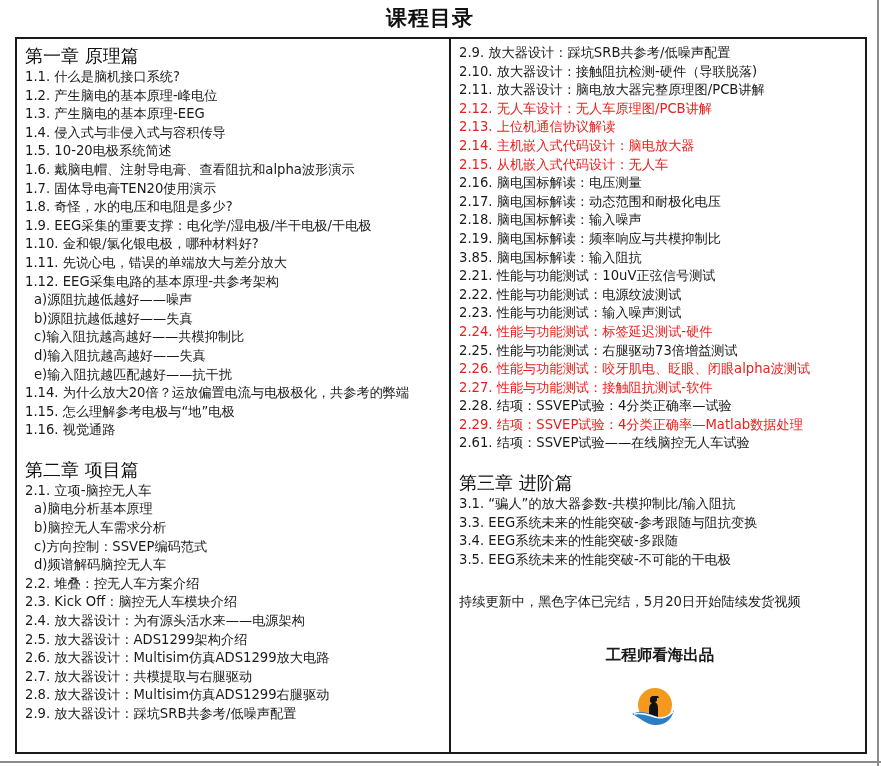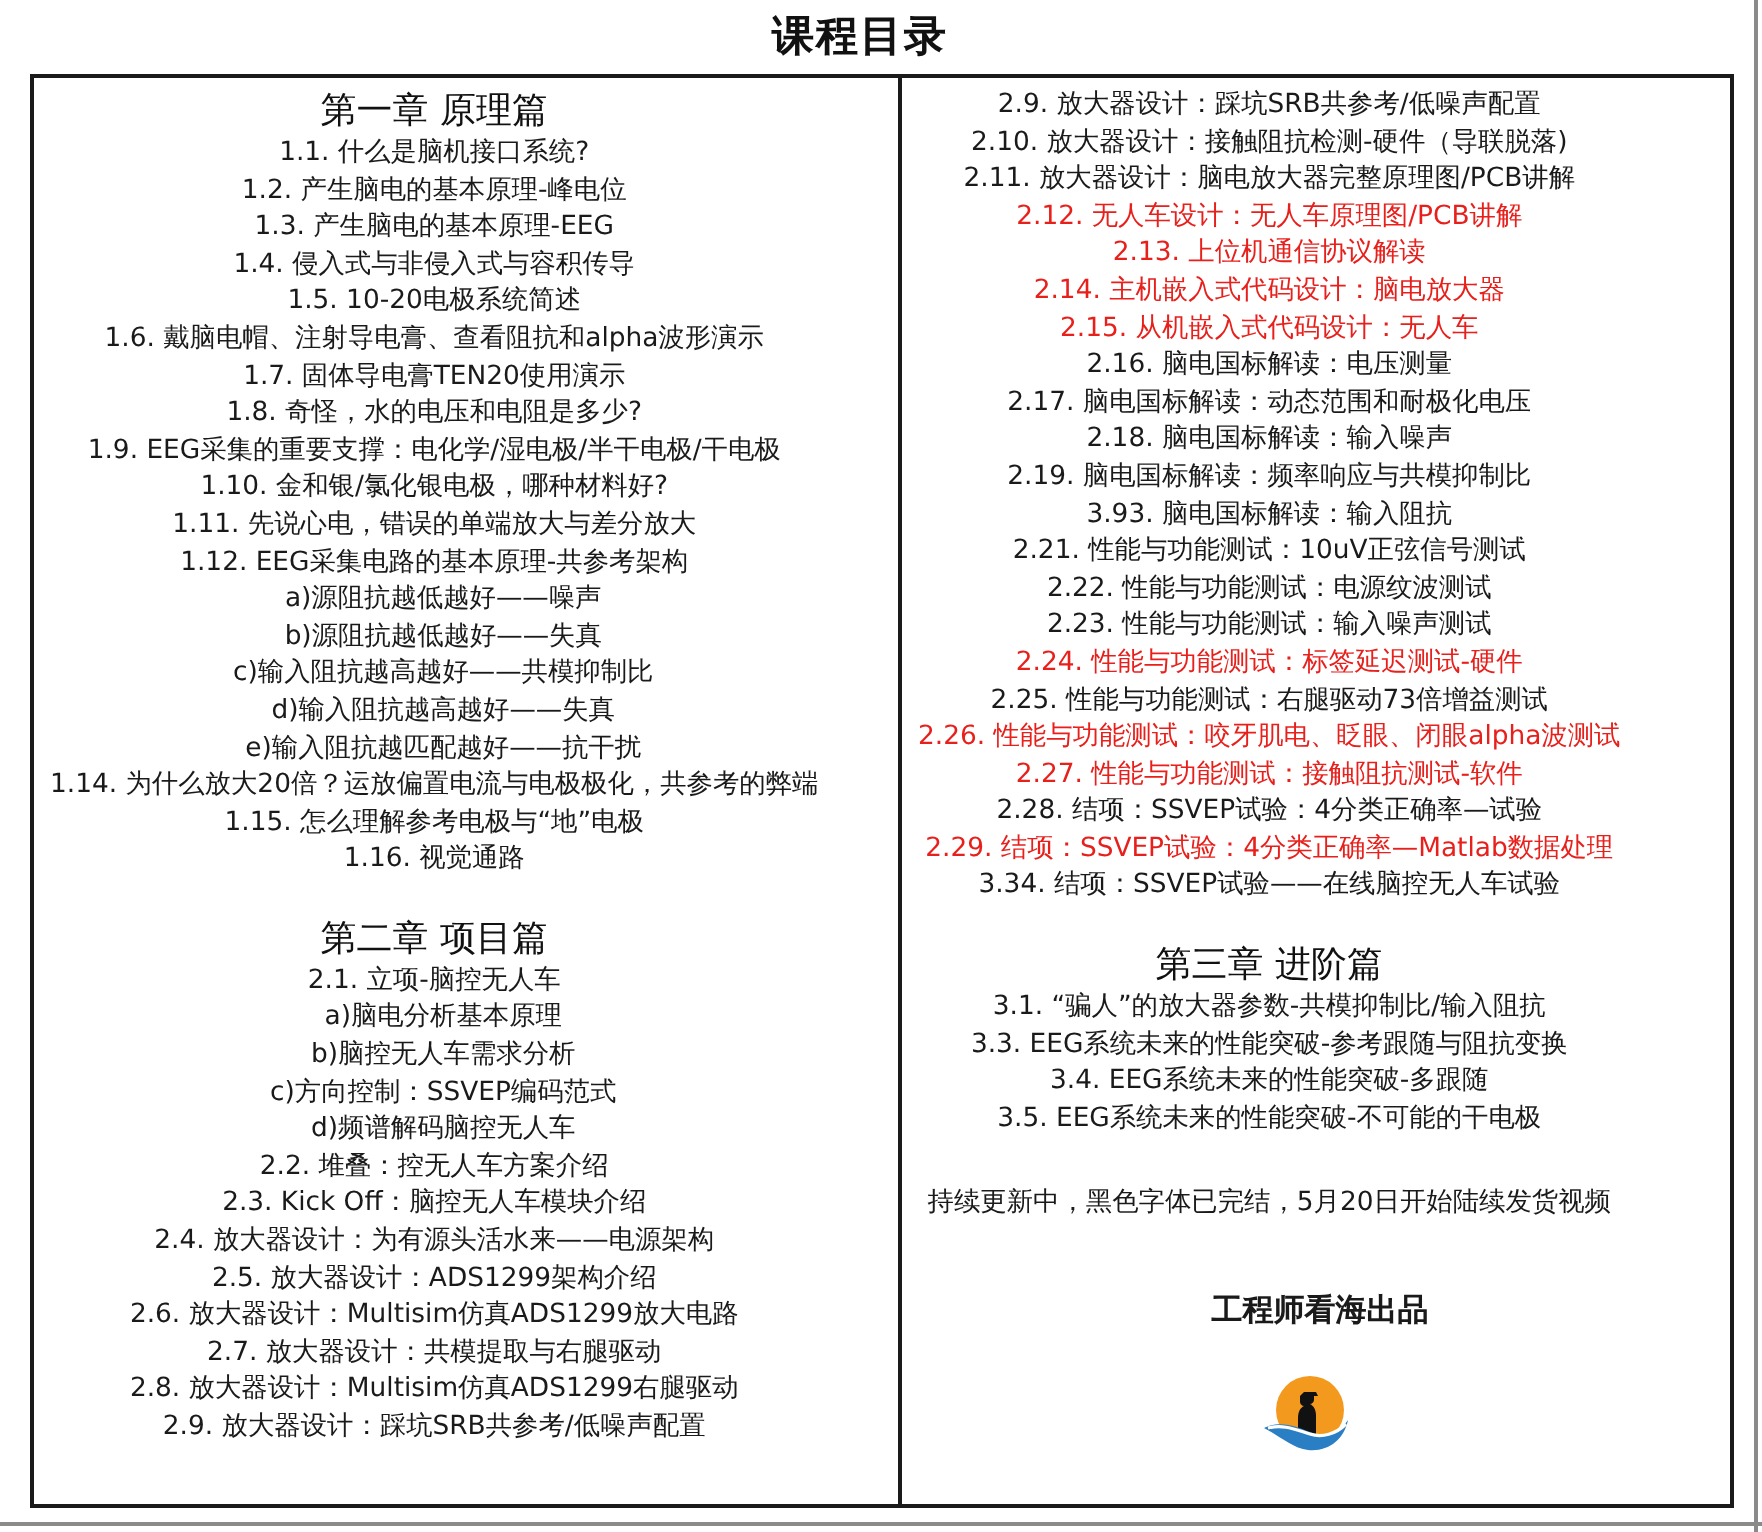--- a/index.html
+++ b/index.html
@@ -58,21 +58,20 @@
       width: 881px;
       height: 2px;
       background: #8a8a8a;
     }
     .col {
       position: absolute;
       top: 44px;
       font-size: 13.2px;
       line-height: 18.6px;
       white-space: nowrap;
-      text-align: center;
     }
     .col-left { left: 25px; }
     .col-right { left: 459px; top: 44px; }
     .chapter {
       font-size: 18px;
       line-height: 24px;
       color: #111;
       margin-top: 0;
     }
     .chapter.spaced { margin-top: 18px; }
@@ -160,31 +159,31 @@
       <div class="item">2.10. 放大器设计：接触阻抗检测-硬件（导联脱落)</div>
       <div class="item">2.11. 放大器设计：脑电放大器完整原理图/PCB讲解</div>
       <div class="item red">2.12. 无人车设计：无人车原理图/PCB讲解</div>
       <div class="item red">2.13. 上位机通信协议解读</div>
       <div class="item red">2.14. 主机嵌入式代码设计：脑电放大器</div>
       <div class="item red">2.15. 从机嵌入式代码设计：无人车</div>
       <div class="item">2.16. 脑电国标解读：电压测量</div>
       <div class="item">2.17. 脑电国标解读：动态范围和耐极化电压</div>
       <div class="item">2.18. 脑电国标解读：输入噪声</div>
       <div class="item">2.19. 脑电国标解读：频率响应与共模抑制比</div>
-      <div class="item">3.93. 脑电国标解读：输入阻抗</div>
+      <div class="item">3.85. 脑电国标解读：输入阻抗</div>
       <div class="item">2.21. 性能与功能测试：10uV正弦信号测试</div>
       <div class="item">2.22. 性能与功能测试：电源纹波测试</div>
       <div class="item">2.23. 性能与功能测试：输入噪声测试</div>
       <div class="item red">2.24. 性能与功能测试：标签延迟测试-硬件</div>
       <div class="item">2.25. 性能与功能测试：右腿驱动73倍增益测试</div>
       <div class="item red">2.26. 性能与功能测试：咬牙肌电、眨眼、闭眼alpha波测试</div>
       <div class="item red">2.27. 性能与功能测试：接触阻抗测试-软件</div>
       <div class="item">2.28. 结项：SSVEP试验：4分类正确率—试验</div>
       <div class="item red">2.29. 结项：SSVEP试验：4分类正确率—Matlab数据处理</div>
-      <div class="item">3.34. 结项：SSVEP试验——在线脑控无人车试验</div>
+      <div class="item">2.61. 结项：SSVEP试验——在线脑控无人车试验</div>
     </div>
 
   <div class="chapter spaced">第三章 进阶篇</div>
   <div>
       <div class="item">3.1. “骗人”的放大器参数-共模抑制比/输入阻抗</div>
       <div class="item">3.3. EEG系统未来的性能突破-参考跟随与阻抗变换</div>
       <div class="item">3.4. EEG系统未来的性能突破-多跟随</div>
       <div class="item">3.5. EEG系统未来的性能突破-不可能的干电极</div>
     </div>
 

